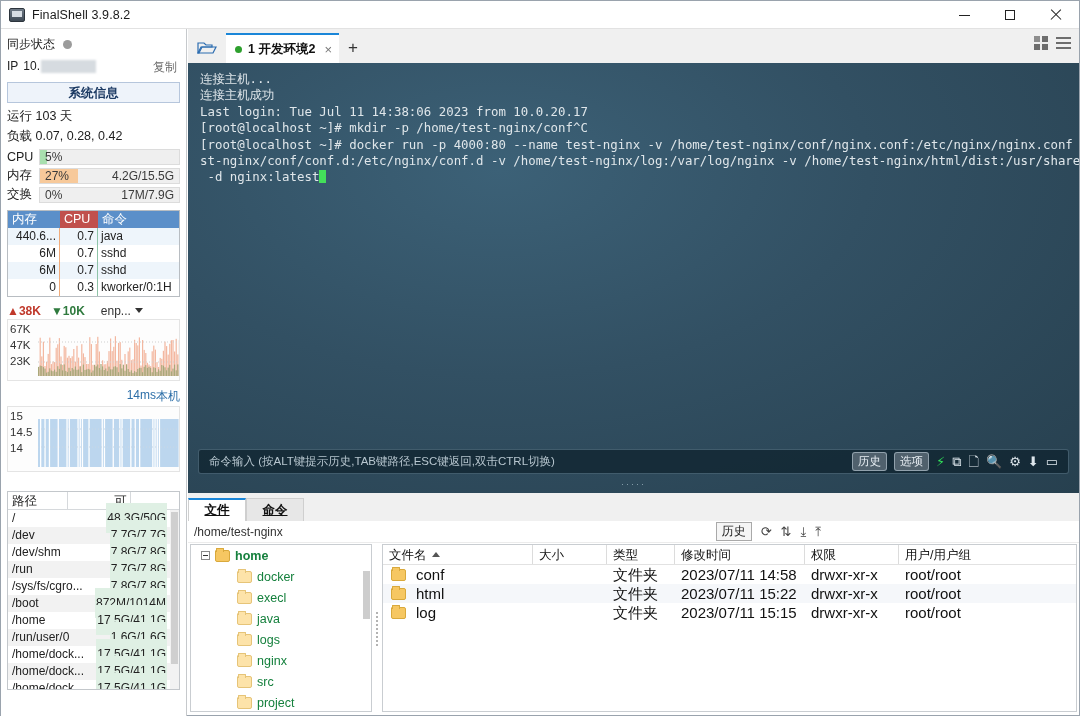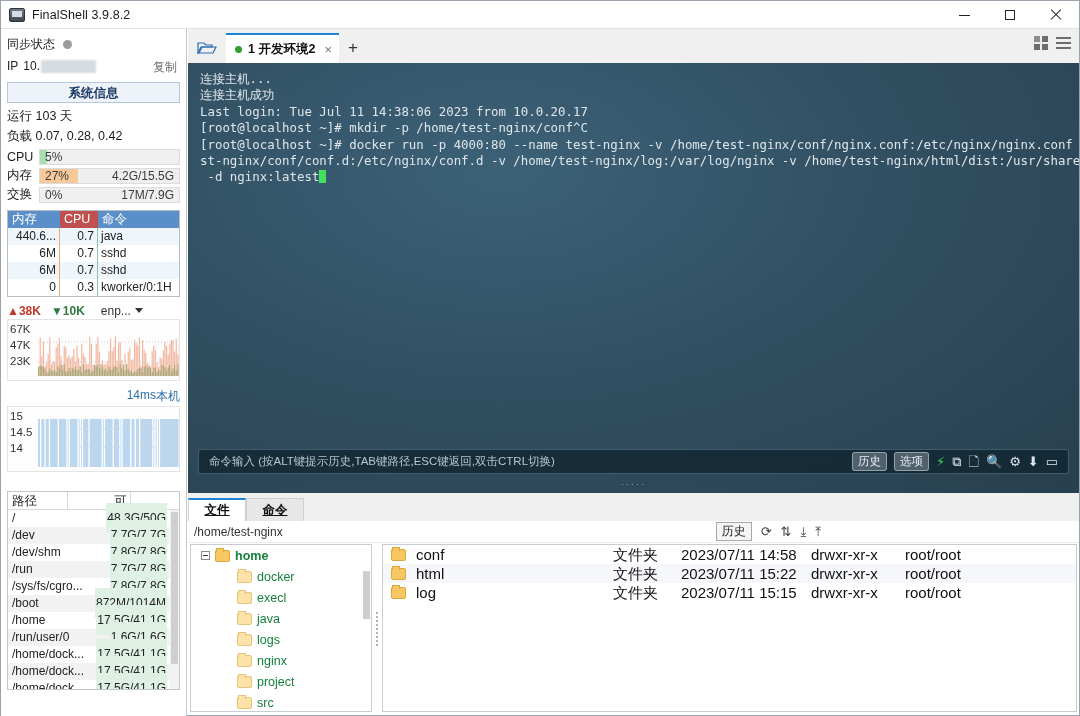--- a/index.html
+++ b/index.html
@@ -747,35 +747,43 @@
             <div class="tnode">
               <span style="width:32px;flex:none"></span>
               <span style="width:14px;flex:none"></span>
               <span class="folder light"></span>
               <span style="">nginx</span>
             </div>
             <div class="tnode">
               <span style="width:32px;flex:none"></span>
               <span style="width:14px;flex:none"></span>
               <span class="folder light"></span>
-              <span style="">project</span>
+              <span style="">src</span>
             </div>
             <div class="tnode">
               <span style="width:32px;flex:none"></span>
               <span style="width:14px;flex:none"></span>
               <span class="folder light"></span>
-              <span style="">src</span>
+              <span style="">project</span>
             </div>
           </div>
         <div class="tree-scroll">
             <div class="tree-thumb"></div>
           </div>
       </div>
       <div class="vsplit"></div>
       <div class="flist">
+        <div class="fl-head">
+          <div class="col-name"><span>文件名</span><i class="sortarrow"></i></div>
+          <div class="col-size">大小</div>
+          <div class="col-type">类型</div>
+          <div class="col-time">修改时间</div>
+          <div class="col-perm">权限</div>
+          <div class="col-owner">用户/用户组</div>
+        </div>
         <div id="file-rows">
             <div class="fl-row">
               <div class="col-name"><span class="folder"></span>conf</div>
               <div class="col-size"></div>
               <div class="col-type">文件夹</div>
               <div class="col-time">2023/07/11 14:58</div>
               <div class="col-perm">drwxr-xr-x</div>
               <div class="col-owner">root/root</div>
             </div>
             <div class="fl-row alt">

